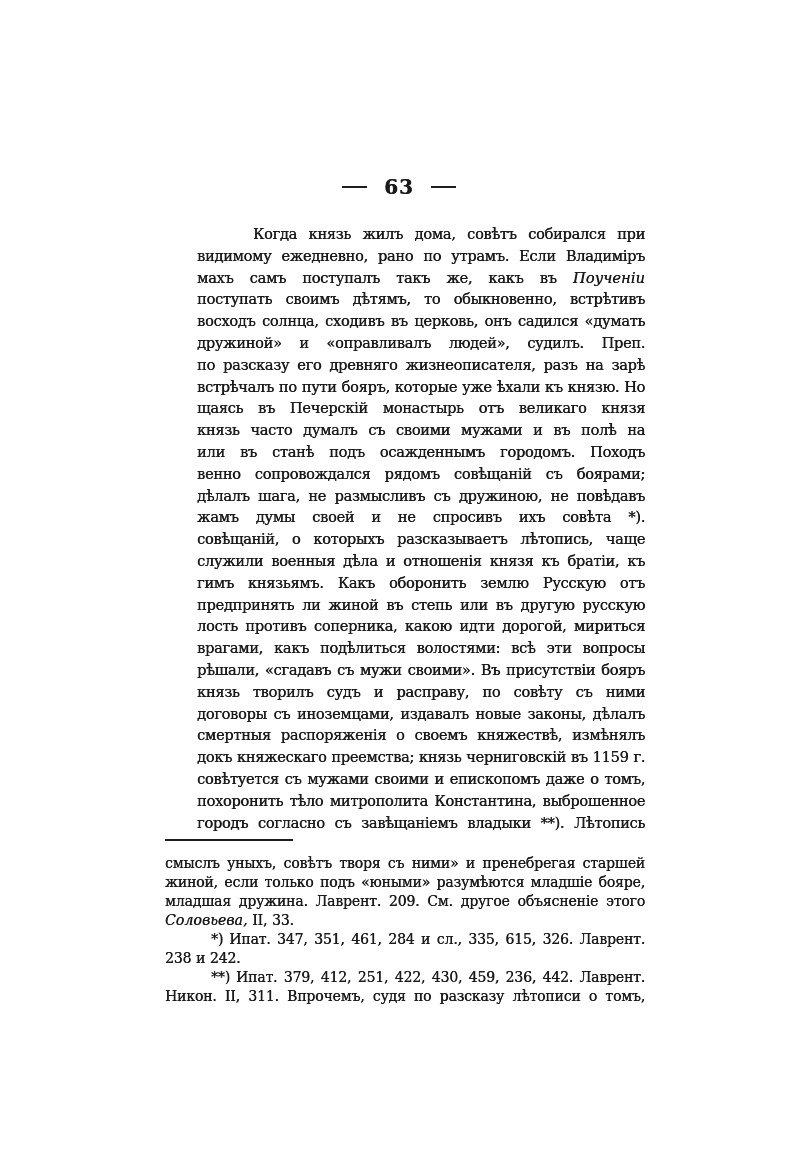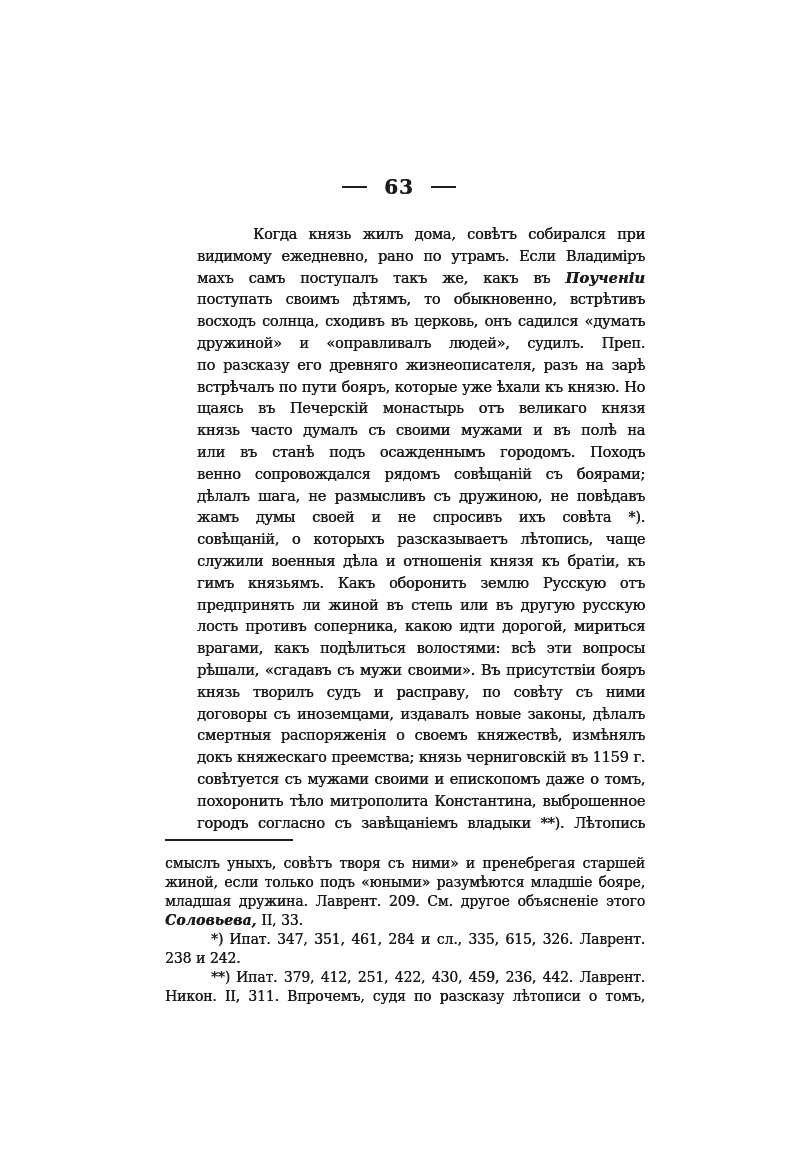--- a/index.html
+++ b/index.html
@@ -55,21 +55,21 @@
     overflow: hidden;
     text-align: justify;
     text-align-last: justify;
     white-space: normal;
   }
   .indent1 {
     padding-left: 56px;
   }
   .em {
     font-style: italic;
-    font-weight: bold;
+    font-weight: normal;
     letter-spacing: 0.1px;
   }
   .fnsep {
     margin: 6px 0 0 12px;
     width: 128px;
     height: 2px;
     background: #1e1e1e;
   }
   .footnotes {
     margin-top: 13px;

